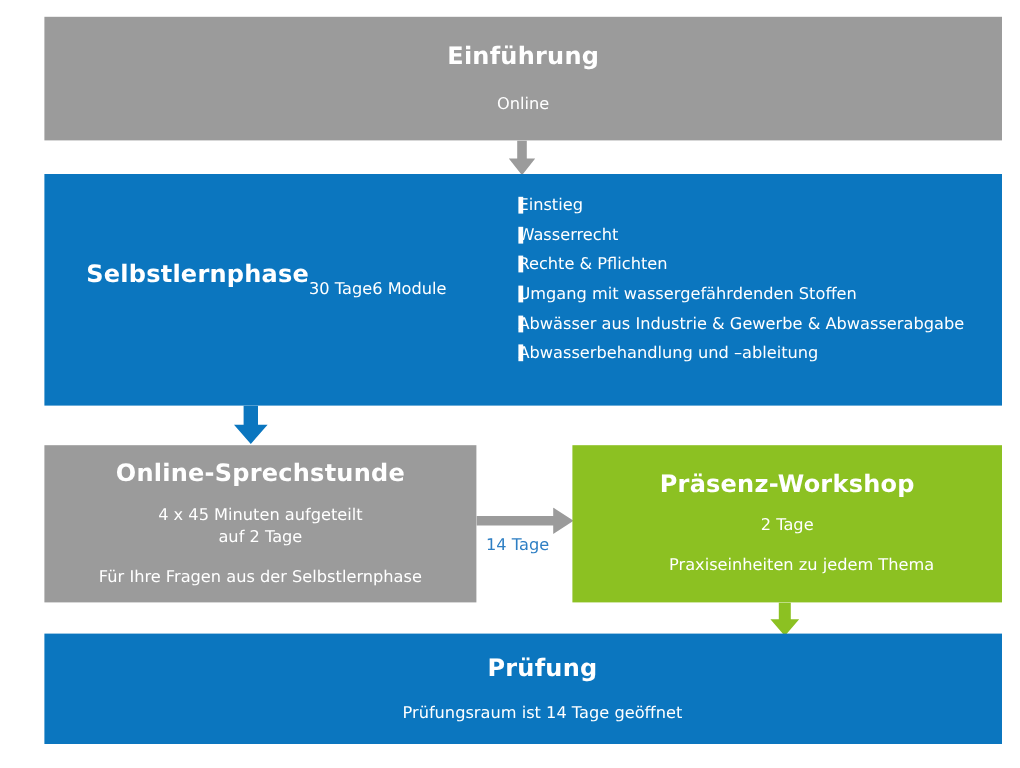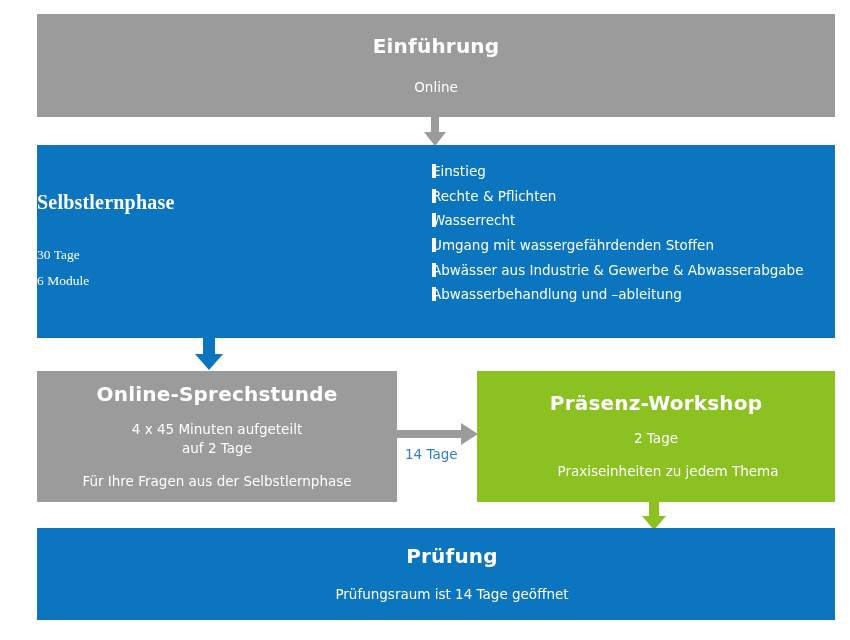--- a/index.html
+++ b/index.html
@@ -66,24 +66,23 @@
     background: #0b76bf;
     display: block;
   }
   #selflearn-left {
     position: absolute;
     left: 0;
     top: 0;
     width: 370px;
     height: 100%;
     display: flex;
-    flex-direction: column;
-    align-items: flex-start;
+    flex-direction: row;
+    align-items: center;
     justify-content: center;
-    font-family: Liberation Serif, serif;
   }
   #selflearn-left .box-title { margin-bottom: 28px; }
   #selflearn-left .box-sub { line-height: 1.9; }
 
   #module-list {
     position: absolute;
     left: 395px;
     top: 18px;
     width: 390px;
     list-style: none;
@@ -179,22 +178,22 @@
 
   <div class="box" id="box-selflearn">
     <div id="selflearn-left">
       <div class="box-title">Selbstlernphase</div>
       <div class="box-sub">30 Tage</div>
       <div class="box-sub">6 Module</div>
     </div>
 
     <ul id="module-list">
       <li>Einstieg</li>
+      <li>Wasserrecht</li>
       <li>Rechte &amp; Pflichten</li>
-      <li>Wasserrecht</li>
       <li>Umgang mit wassergefährdenden Stoffen</li>
       <li>Abwässer aus Industrie &amp; Gewerbe &amp; Abwasserabgabe</li>
       <li>Abwasserbehandlung und –ableitung</li>
     </ul>
   </div>
 
   <div class="arrow" id="arrow-selflearn-to-consult">
     <svg width="40" height="33" viewBox="0 0 40 33" aria-hidden="true">
       <path d="M14 0 H26 V16 H34 L20 32 L6 16 H14 Z" fill="#0b76bf"></path>
     </svg>

